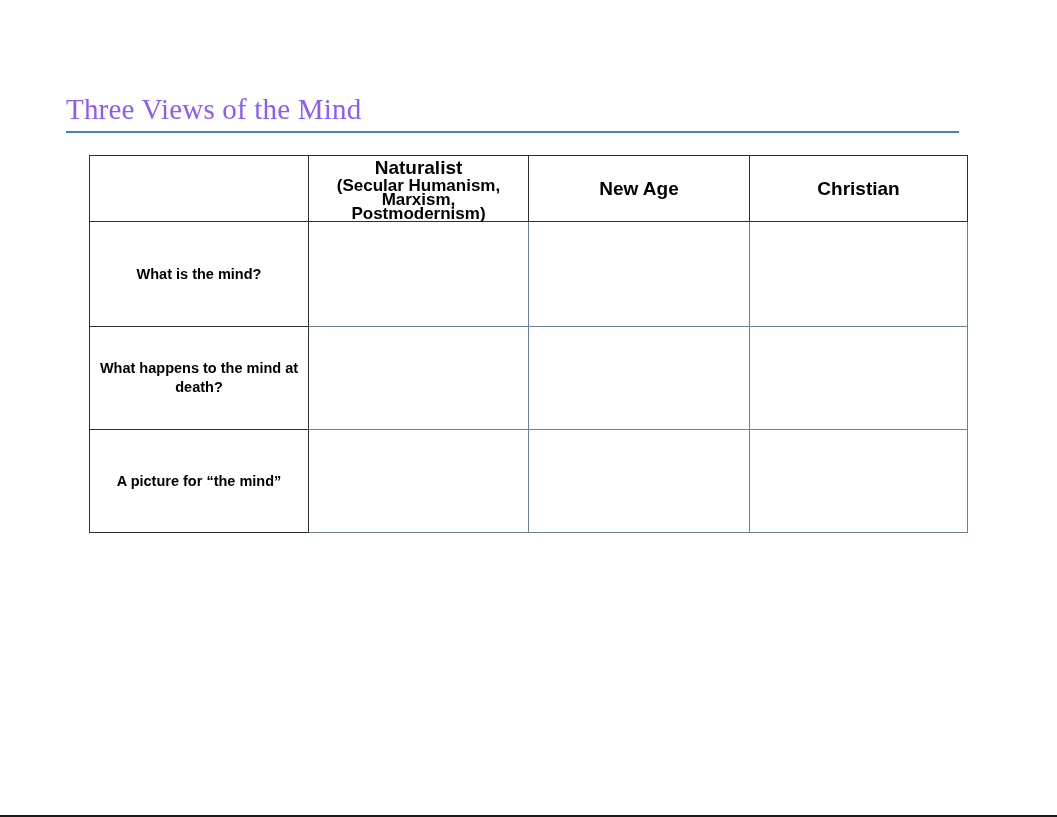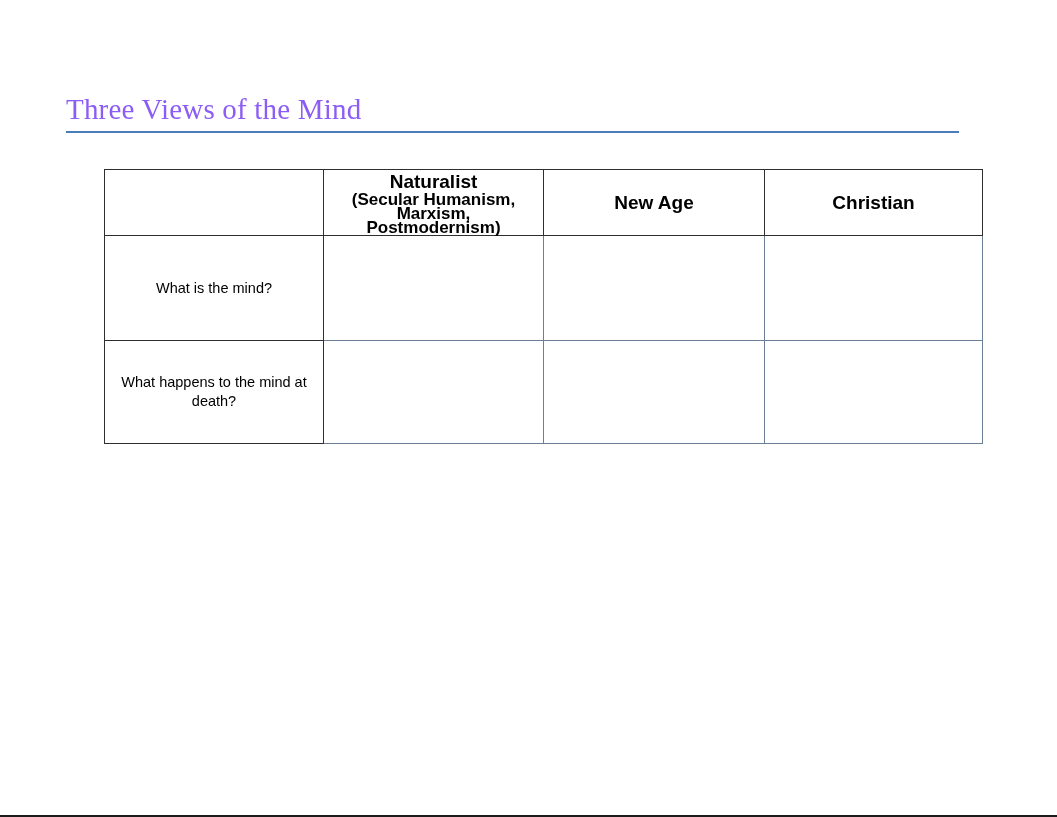--- a/index.html
+++ b/index.html
@@ -47,26 +47,25 @@
     position: absolute;
     left: 66px;
     top: 131px;
     width: 893px;
     height: 2px;
     background: #4a7ebb;
   }
 
   table.matrix {
     position: absolute;
-    left: 104px;
+    left: 89px;
     top: 155px;
     width: 878px;
     border-collapse: collapse;
     table-layout: fixed;
-    margin-top: 14px;
   }
   table.matrix td {
     border: 1px solid #2f2f2f;
     vertical-align: middle;
     text-align: center;
     padding: 0 8px;
     box-sizing: border-box;
   }
   table.matrix td.blank {
     border: 1px solid #6b7f96;
@@ -82,21 +81,21 @@
   tr.body-row-2 td { height: 103px; }
 
   .col-head {
     font-size: 19px;
     font-weight: bold;
     color: #000000;
     line-height: 23px;
   }
   .row-head {
     font-size: 14.5px;
-    font-weight: normal;
+    font-weight: bold;
     color: #000000;
     line-height: 19px;
   }
   .cell-empty { }
 </style>
 </head>
 <body>
 
 <div class="page">
 
@@ -137,17 +136,25 @@
 
       <tr class="body-row-2">
         <td>
           <span class="row-head">What happens to the mind at death?</span>
         </td>
         <td class="blank cell-empty"></td>
         <td class="blank cell-empty"></td>
         <td class="blank cell-empty"></td>
       </tr>
 
+      <tr class="body-row-2">
+        <td>
+          <span class="row-head">A picture for “the mind”</span>
+        </td>
+        <td class="blank cell-empty"></td>
+        <td class="blank cell-empty"></td>
+        <td class="blank cell-empty"></td>
+      </tr>
     </tbody>
   </table>
 
   <div class="page-bottom-rule"></div>
 </div>
 
 </body></html>

